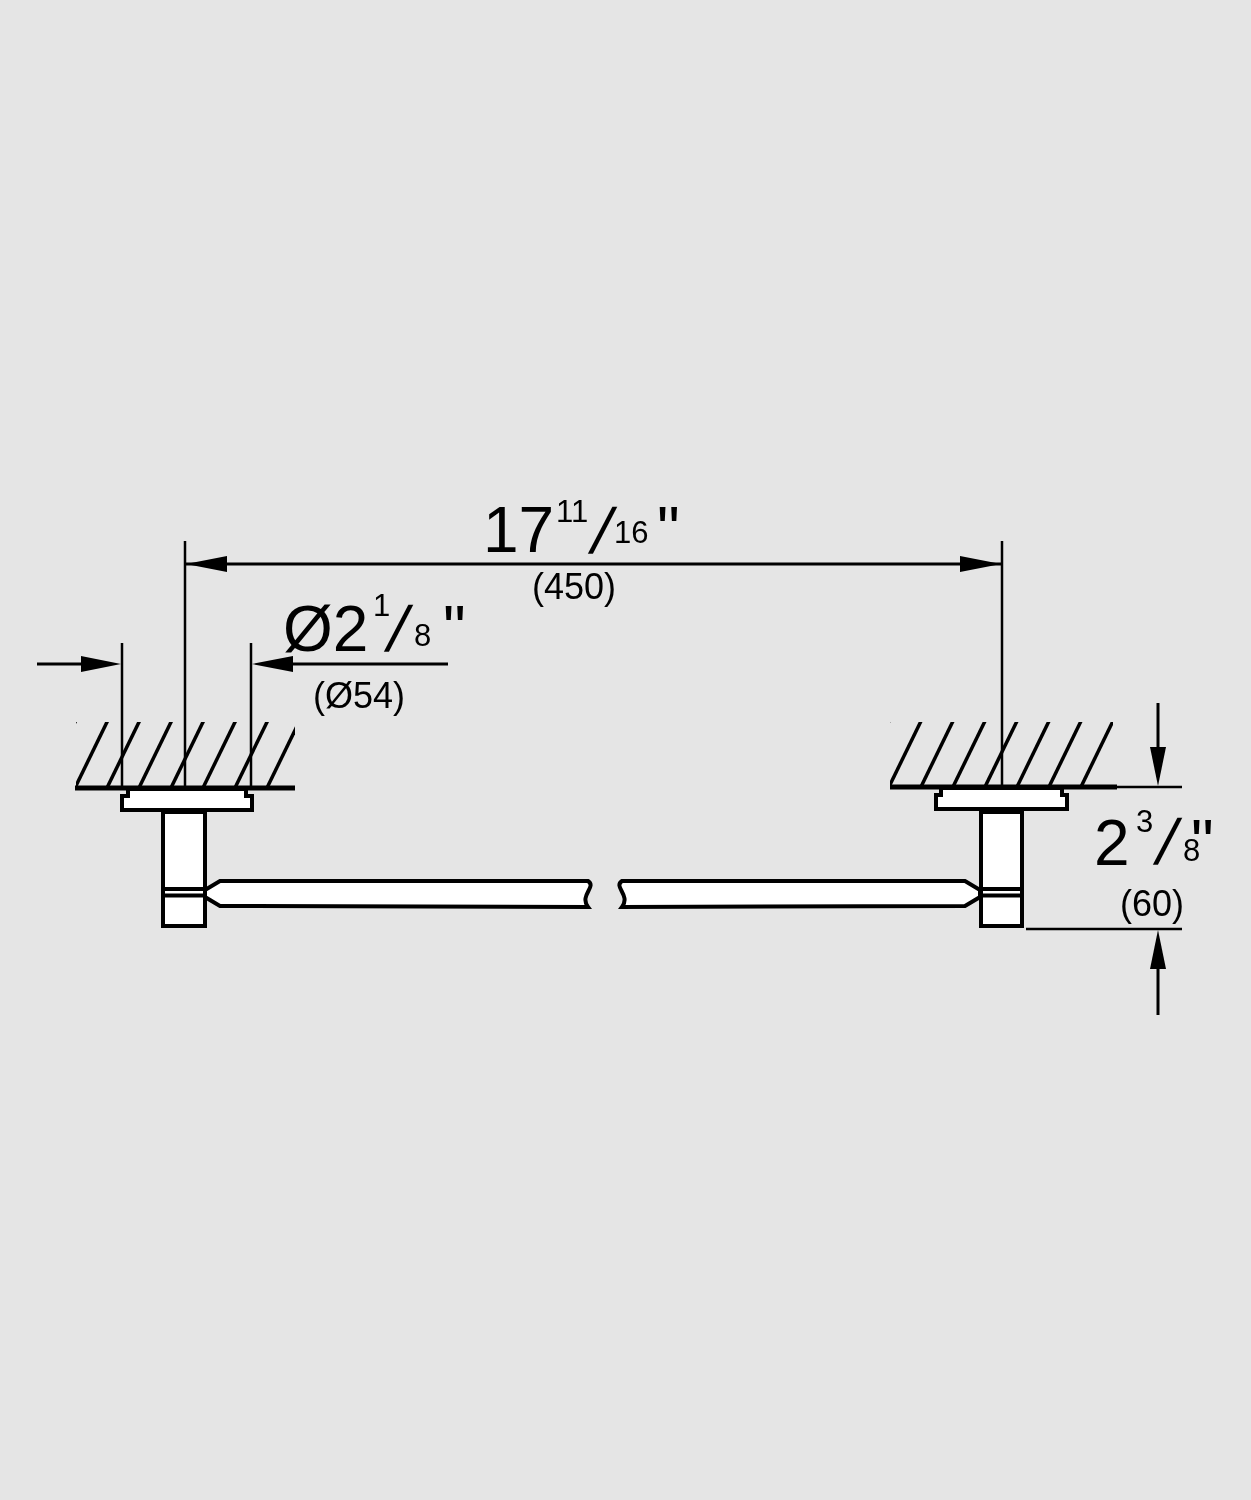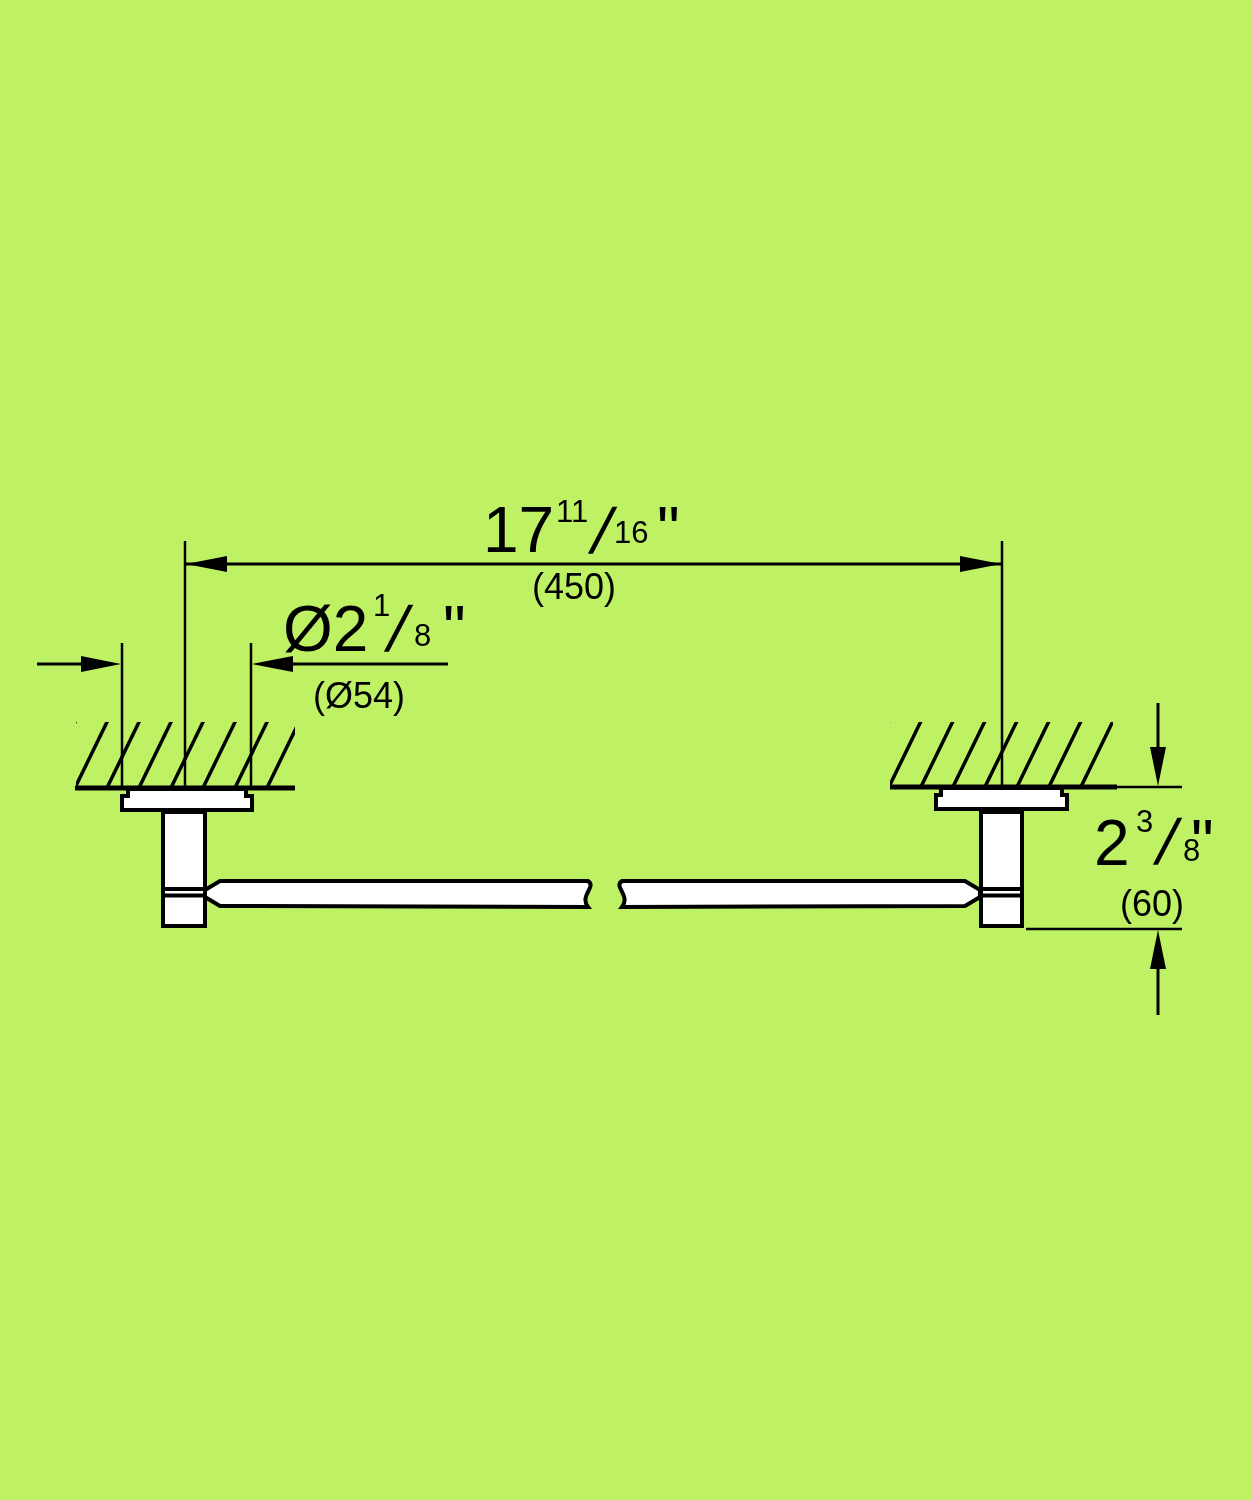--- a/index.html
+++ b/index.html
@@ -4,21 +4,21 @@
 <style>
   html, body {
     margin: 0;
     padding: 0;
     background: #ffffff;
   }
   .canvas {
     position: relative;
     width: 1251px;
     height: 1500px;
-    background: #bef264;
+    background: #e5e5e5;
     overflow: hidden;
     font-family: "Liberation Sans", sans-serif;
   }
   svg text {
     fill: #000000;
     font-family: "Liberation Sans", sans-serif;
   }
   .dim-main   { font-size: 64px; }
   .dim-frac   { font-size: 31px; }
   .dim-metric { font-size: 36px; }

